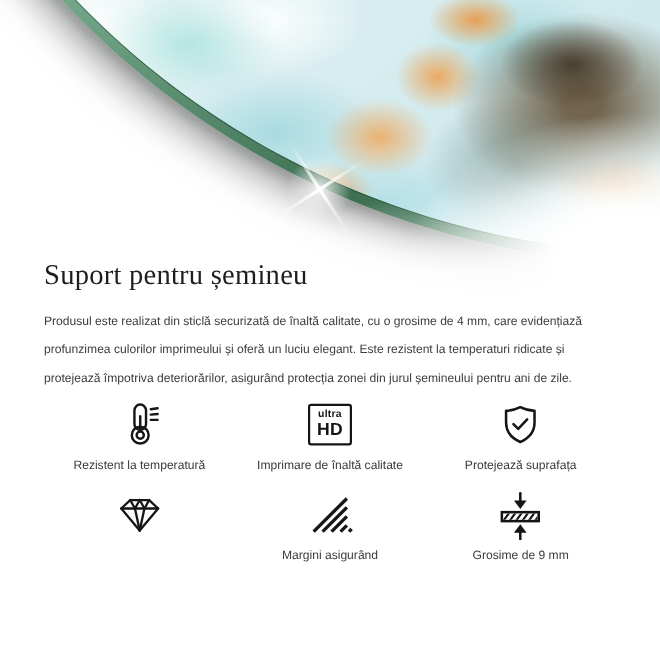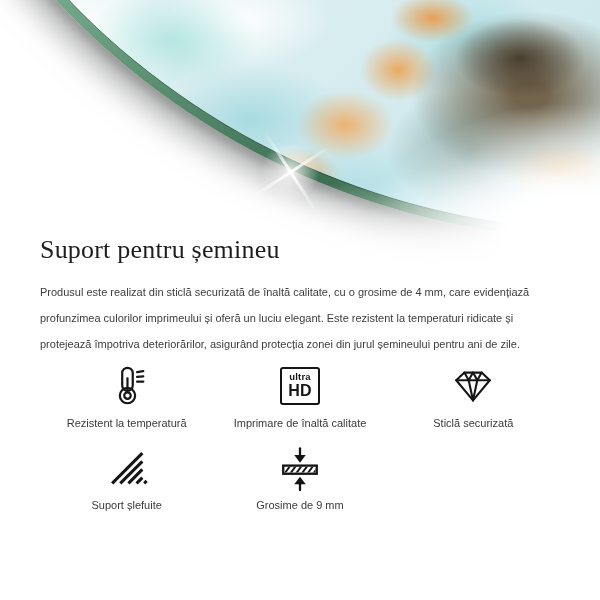--- a/index.html
+++ b/index.html
@@ -108,48 +108,56 @@
       <div class="feature">
         <div class="icon-box">
           <span class="uhd">
             <span class="t1">ultra</span>
             <span class="t2">HD</span>
           </span>
         </div>
         <div class="feature-label">Imprimare de înaltă calitate</div>
       </div>
 
+      <div class="feature">
+        <div class="icon-box">
+          <svg class="fic" width="46" height="46" viewBox="0 0 48 48" fill="none" stroke="#161616" stroke-width="2.4" stroke-linecap="round" stroke-linejoin="round">
+            <path d="M24 7.5 C28.5 9.8 33.5 10.8 37.5 10.9 L37.5 22 C37.5 31 31.5 37.2 24 40.5 C16.5 37.2 10.5 31 10.5 22 L10.5 10.9 C14.5 10.8 19.5 9.8 24 7.5 Z"></path>
+            <polyline points="17.5,23.5 22,28 30.5,19"></polyline>
+          </svg>
+        </div>
+        <div class="feature-label">Protejează suprafața</div>
+      </div>
 
       <div class="feature">
         <div class="icon-box">
           <svg class="fic" width="46" height="46" viewBox="0 0 48 48" fill="none" stroke="#161616" stroke-width="2.2" stroke-linecap="round" stroke-linejoin="round">
             <path d="M15 10 L33 10 L41.5 18 L24 39 L6.5 18 Z"></path>
             <path d="M6.5 18 L41.5 18"></path>
             <path d="M15 10 L19.5 18"></path>
             <path d="M24 10 L19.5 18"></path>
             <path d="M24 10 L28.5 18"></path>
             <path d="M33 10 L28.5 18"></path>
             <path d="M19.5 18 L24 39"></path>
             <path d="M28.5 18 L24 39"></path>
           </svg>
         </div>
-        <div class="feature-label">Sticlă securizată</div>
       </div>
 
       <div class="feature">
         <div class="icon-box">
           <svg class="fic" width="46" height="46" viewBox="0 0 48 48" fill="none" stroke="#161616" stroke-width="3.2" stroke-linecap="butt">
             <path d="M8.5 40 L40 8.5"></path>
             <path d="M17 40 L40 17"></path>
             <path d="M25.5 40 L40 25.5"></path>
             <path d="M34 40 L40 34"></path>
             <path d="M42 40 L44.5 37.5"></path>
           </svg>
         </div>
-        <div class="feature-label">Suport șlefuite</div>
+        <div class="feature-label">Margini asigurând</div>
       </div>
 
       <div class="feature">
         <div class="icon-box">
           <svg class="fic" width="46" height="46" viewBox="0 0 48 48" fill="none" stroke="#141414" stroke-width="2.4" stroke-linecap="round">
             <defs>
               <clipPath id="barClip">
                   <rect x="7.8" y="22.7" width="32.4" height="6.1"></rect>
                 </clipPath>
             </defs>

